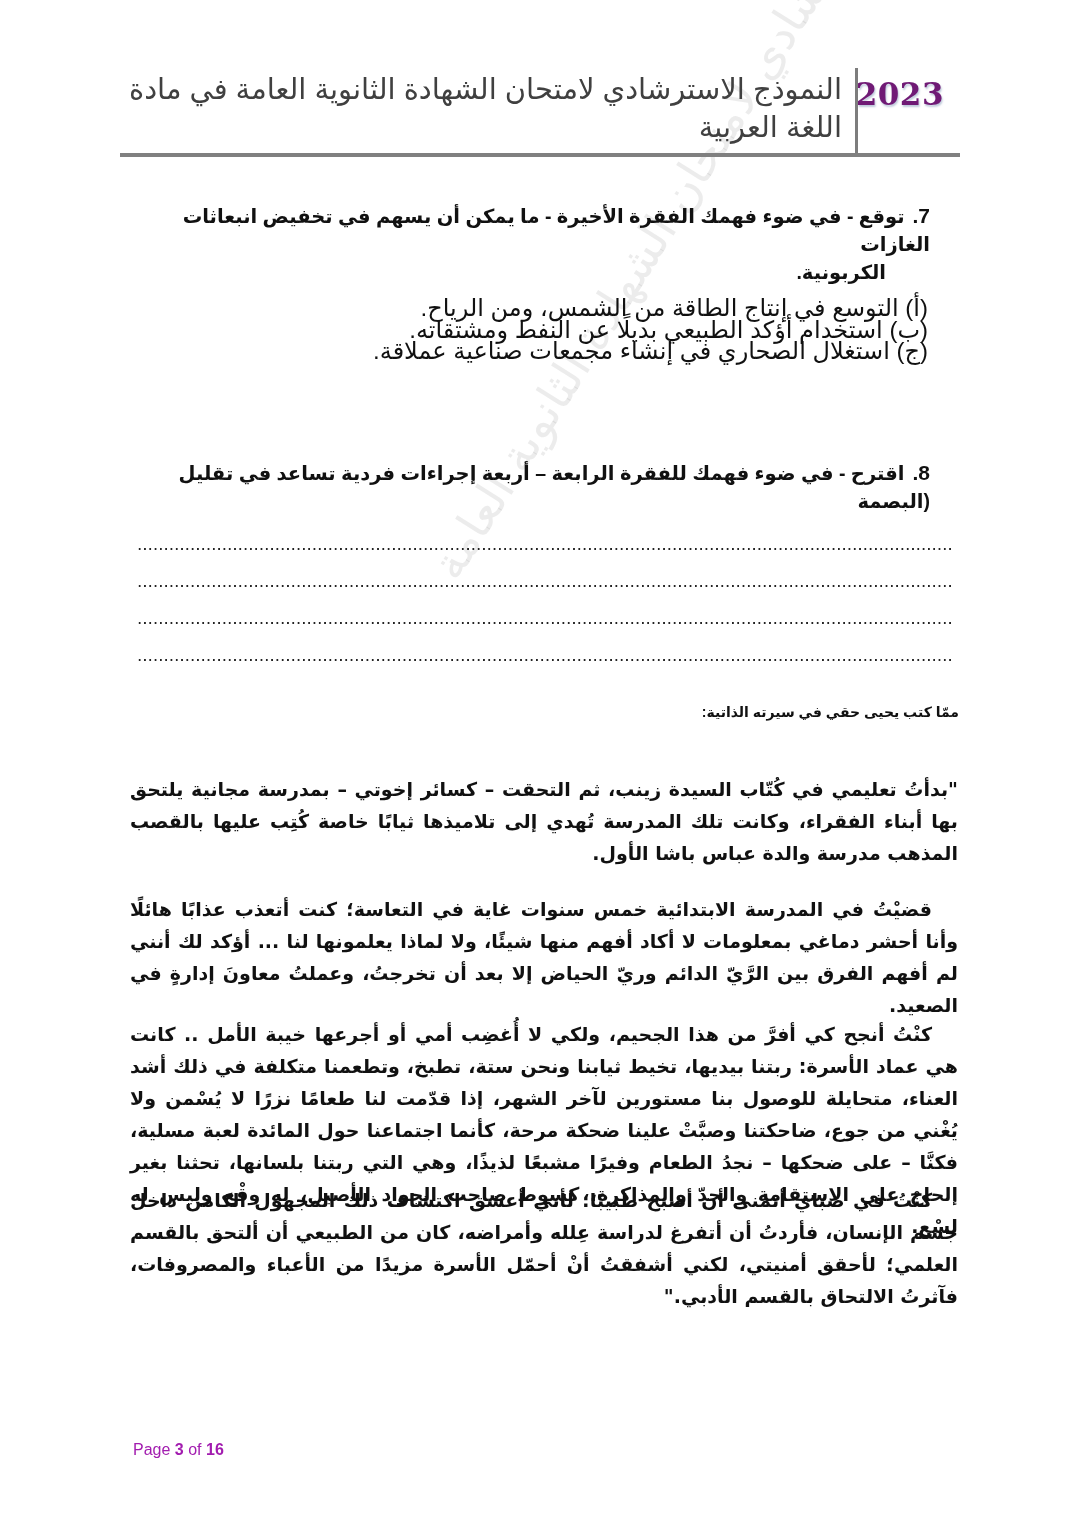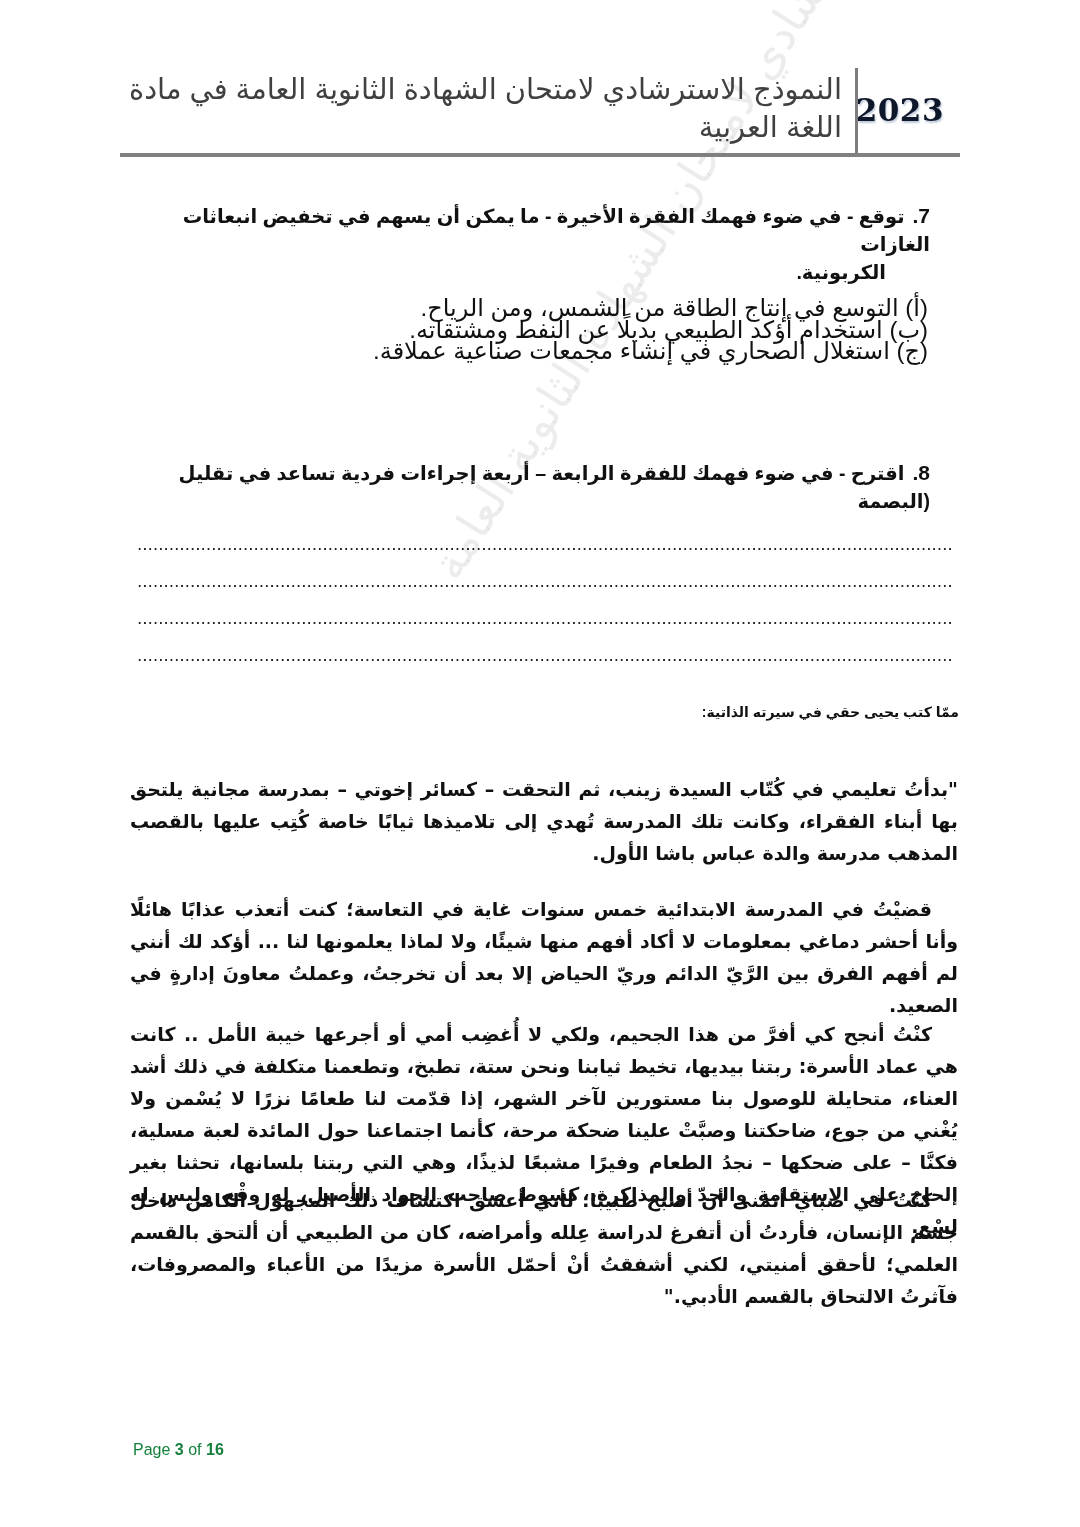--- a/index.html
+++ b/index.html
@@ -5,23 +5,23 @@
   html, body { margin: 0; padding: 0; background: #ffffff; }
   body {
     width: 1080px; height: 1527px; position: relative; overflow: hidden;
     font-family: "Liberation Sans", "DejaVu Sans", sans-serif; color: #111;
   }
   .page { position: absolute; inset: 0; }
 
   
   .header { position: absolute; left: 120px; top: 60px; width: 840px; height: 96px; }
   .header .year {
-    position: absolute; right: 16px; top: 32px;
+    position: absolute; right: 16px; top: 16px;
     font-family: "DejaVu Serif", "Liberation Serif", serif; font-weight: bold;
-    font-size: 31px; color: #0f172a; letter-spacing: 0.5px;
+    font-size: 31px; color: #701a75; letter-spacing: 0.5px;
     text-shadow: 1px 2px 2px rgba(70,100,150,0.35);
   }
   .header .divider-v {
     position: absolute; left: 735px; top: 8px; width: 3px; height: 88px; background: #7d7d7d;
   }
   .header .title {
     position: absolute; right: 118px; top: 10px; width: 720px;
     direction: rtl; text-align: right;
     font-size: 29px; line-height: 38px; color: #404040;
   }
@@ -58,21 +58,21 @@
     position: absolute; left: 130px; width: 828px;
     direction: rtl; text-align: justify; text-align-last: right;
     font-weight: bold; font-size: 19px; line-height: 32px;
     font-family: "DejaVu Sans", "Liberation Sans", sans-serif;
     letter-spacing: -0.2px;
   }
   .para.indent { text-indent: 26px; }
 
   .footer {
     position: absolute; left: 133px; top: 1441px;
-    font-family: "Liberation Sans", sans-serif; font-size: 16px; color: #15803d;
+    font-family: "Liberation Sans", sans-serif; font-size: 16px; color: #a21caf;
   }
   .footer b { font-weight: bold; }
 
   .watermark {
     position: absolute; left: 420px; top: 560px;
     transform: rotate(-58deg); transform-origin: left top;
     font-size: 46px; color: rgba(150,150,150,0.18);
     white-space: nowrap; direction: rtl; font-family: "DejaVu Serif", serif;
     pointer-events: none;
   }

